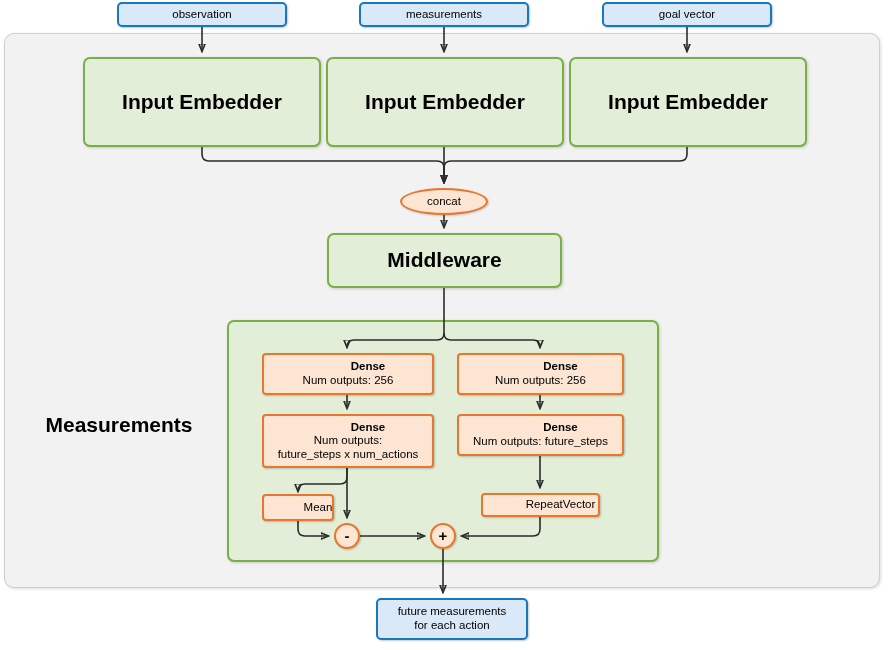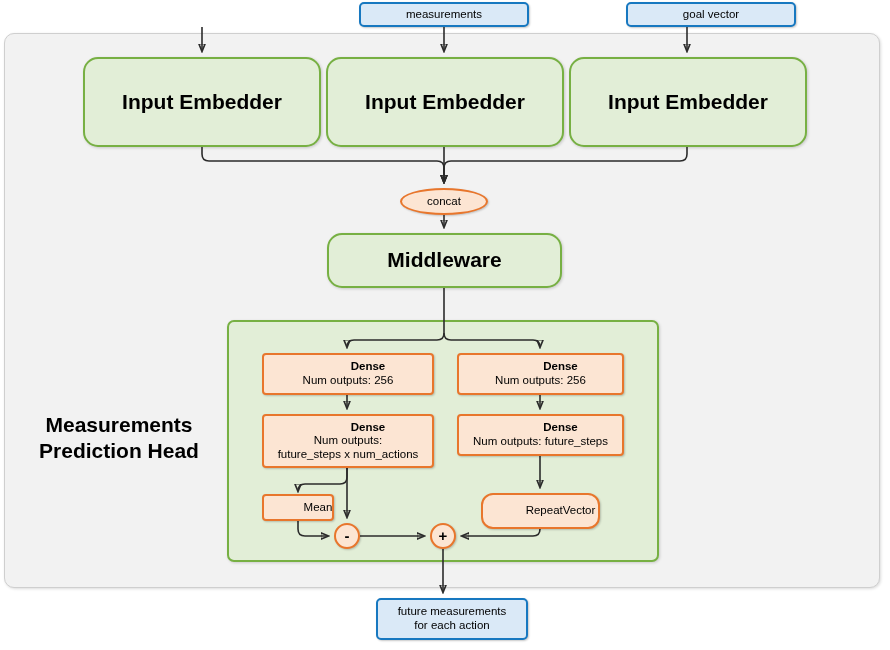--- a/index.html
+++ b/index.html
@@ -39,21 +39,21 @@
     background: #dae9f7;
     border: 2px solid #1778c0;
     border-radius: 5px;
     font-size: 11.5px;
     box-shadow: 1px 1px 2px rgba(0,0,0,0.22);
   }
   
   .green-box {
     background: #e2eed7;
     border: 2px solid #77b043;
-    border-radius: 15px;
+    border-radius: 7px;
     box-shadow: 1px 1px 3px rgba(0,0,0,0.18);
     justify-content: center;
   }
   .embedder {
     font-size: 21px;
     font-weight: bold;
   }
   .middleware {
     font-size: 21px;
     font-weight: bold;
@@ -118,24 +118,27 @@
     stroke: #2b2b2b;
     stroke-width: 1.6;
   }
   .z-top { z-index: 6; }
 </style>
 </head>
 <body>
 
 <div id="diagram">
 
+  <div class="node io-box" style="left:117px; top:2px; width:170px; height:25px;">
+    <span>observation</span>
+  </div>
   <div class="node io-box" style="left:359px; top:2px; width:170px; height:25px;">
     <span>measurements</span>
   </div>
-  <div class="node io-box" style="left:602px; top:2px; width:170px; height:25px;margin-left:24px;">
+  <div class="node io-box" style="left:602px; top:2px; width:170px; height:25px;">
     <span>goal vector</span>
   </div>
 
   <div class="node outer-container" style="left:4px; top:33px; width:876px; height:555px;"></div>
 
   <div class="node green-box embedder" style="left:83px; top:57px; width:238px; height:90px;">
     <span>Input Embedder</span>
   </div>
   <div class="node green-box embedder" style="left:326px; top:57px; width:238px; height:90px;">
     <span>Input Embedder</span>
@@ -149,21 +152,20 @@
   </div>
 
   <div class="node green-box middleware" style="left:327px; top:233px; width:235px; height:55px;">
     <span>Middleware</span>
   </div>
 
   <div class="node head-group" style="left:227px; top:320px; width:432px; height:242px;"></div>
 
   <div class="head-label" style="left:24px; top:412px; width:190px;">
     <div>Measurements</div>
-    <div>Prediction Head</div>
   </div>
 
   <div class="node orange-box z-top" style="left:262px; top:353px; width:172px; height:42px;">
     <span class="t1">Dense</span>
     <span class="t2">Num outputs: 256</span>
   </div>
 
   <div class="node orange-box z-top" style="left:262px; top:414px; width:172px; height:54px;">
     <span class="t1">Dense</span>
     <span class="t2">Num outputs:</span>
@@ -181,21 +183,21 @@
   <div class="node orange-box z-top" style="left:457px; top:353px; width:167px; height:42px;">
     <span class="t1">Dense</span>
     <span class="t2">Num outputs: 256</span>
   </div>
 
   <div class="node orange-box z-top" style="left:457px; top:414px; width:167px; height:42px;">
     <span class="t1">Dense</span>
     <span class="t2">Num outputs: future_steps</span>
   </div>
 
-  <div class="node orange-box z-top" style="left:481px; top:493px; width:119px; height:36px;border-radius:12px;">
+  <div class="node orange-box z-top" style="left:481px; top:493px; width:119px; height:24px;">
     <span class="t1" style="font-weight:normal;">RepeatVector</span>
   </div>
 
   <div class="node op-circle" style="left:430px; top:523px; width:26px; height:26px;">
     <span>+</span>
   </div>
 
   <div class="node io-box" style="left:376px; top:598px; width:152px; height:42px; flex-direction:column;">
     <span>future measurements</span>
     <span>for each action</span>

